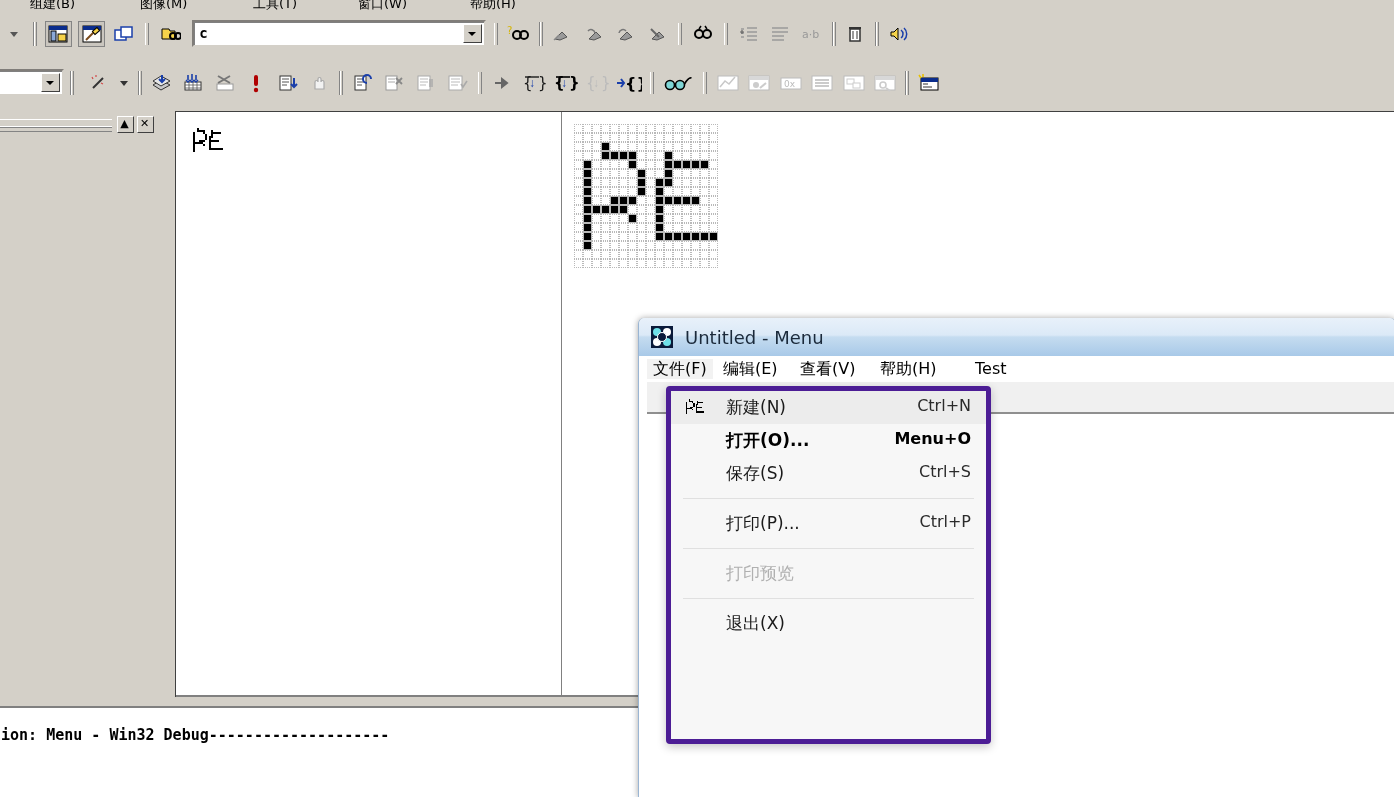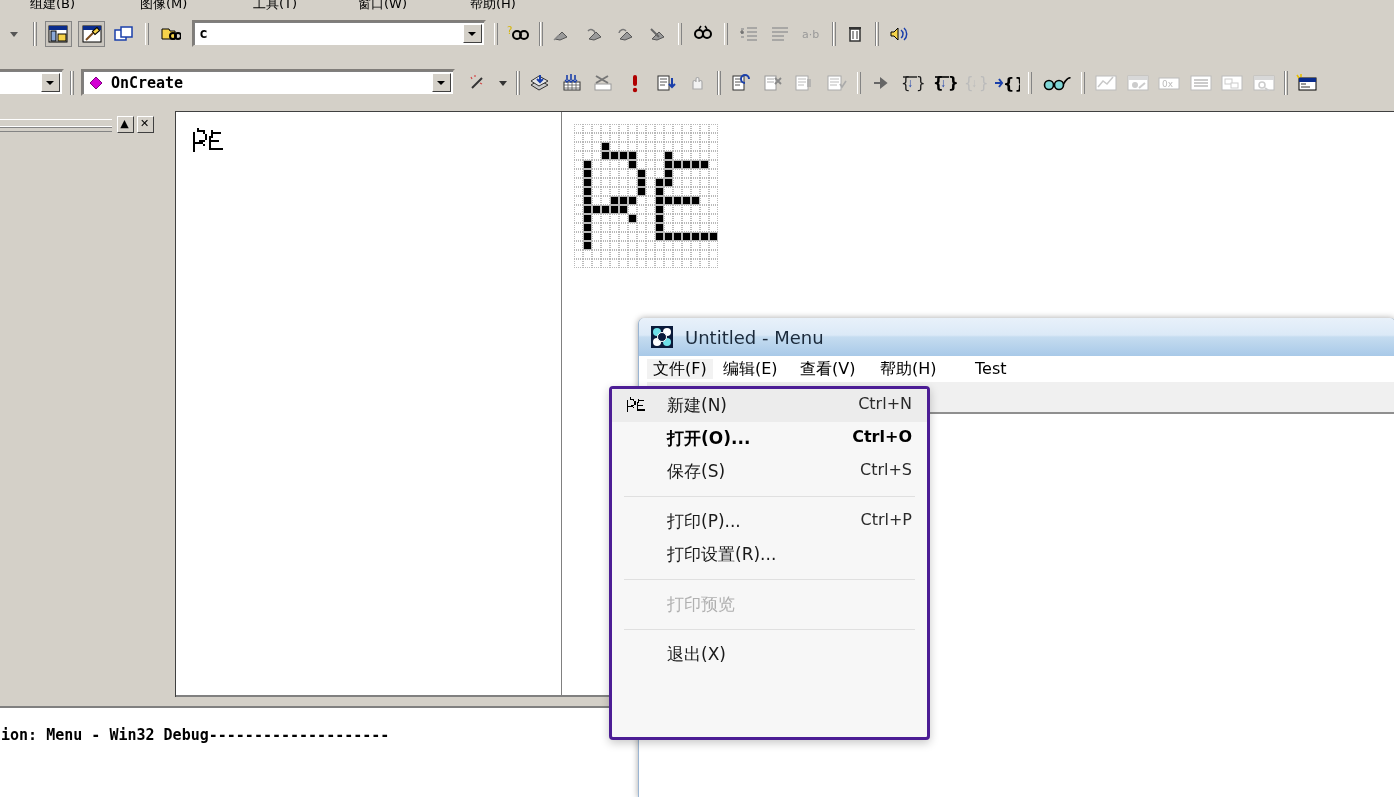--- a/index.html
+++ b/index.html
@@ -149,22 +149,22 @@
   #appclient{
     position:absolute;left:0;top:64px;width:756px;height:415px;background:#ffffff;
   }
   #appclient .cbar{
     position:absolute;left:8px;top:0;right:0;height:30px;background:#f0f0f0;
     border-bottom:2px solid #8f8f8f;
   }
 
   
   #dropdown{
-    position:absolute;left:609px;top:386px;width:315px;height:348px;
-    background:#f7f7f7;border:3px solid #4c1d95;border-radius:4px;
+    position:absolute;left:666px;top:386px;width:315px;height:348px;
+    background:#f7f7f7;border:5px solid #4c1d95;border-radius:4px;
     box-shadow:0 3px 10px rgba(0,0,0,.22);
   }
   .mrow{position:relative;height:33px;}
   .mrow.hover{background:#ececec;}
   .mrow .mlabel{
     position:absolute;left:55px;top:5px;font-size:17px;color:#1a1a1a;
     font-family:"DejaVu Sans", sans-serif;white-space:nowrap;
   }
   .mrow .maccel{
     position:absolute;right:15px;top:5px;font-size:16px;color:#2b2b2b;
@@ -321,29 +321,20 @@
 
 <div id="toolbar2">
   <div class="tb-row" style="left:-60px;top:13px;">
     <span class="combo" style="width:120px;">
       
       <span class="carrow"></span>
     </span>
 
     <span class="vsep2"></span>
 
-    <span class="combo" style="width:370px;">
-      <span class="mico" style="left:6px;top:5px;width:14px;height:14px;">
-        <svg width="14" height="14">
-            <polygon points="7,1 13,7 7,13 1,7" fill="#d400d4" stroke="#800080"></polygon>
-          </svg>
-      </span>
-      <span class="ctext" style="left:28px;font-size:15px;">OnCreate</span>
-      <span class="carrow"></span>
-    </span>
 
     <span class="tbtn" style="margin-left:6px;">
       <svg width="20" height="18">
         <path d="M4 14 L14 4" stroke="#333" stroke-width="2"></path>
         <path d="M3 3 l1 2 M7 1 l0 2 M12 9 l2 1" stroke="#d04a4a" stroke-width="1.2"></path>
       </svg>
     </span>
     <span class="tbtn" style="width:12px;">
       <svg width="10" height="10">
           <polygon points="1,3 9,3 5,8" fill="#333"></polygon>
@@ -945,34 +936,31 @@
         <div class="pe-px" style="left: 15.6px; top: 14.4px; width: 1.2px; height: 1.2px;"></div>
         <div class="pe-px" style="left: 16.8px; top: 14.4px; width: 1.2px; height: 1.2px;"></div>
         <div class="pe-px" style="left: 18px; top: 14.4px; width: 1.2px; height: 1.2px;"></div>
         <div class="pe-px" style="left: 1.2px; top: 15.6px; width: 1.2px; height: 1.2px;"></div>
       </span>
       <span class="mlabel">新建(N)</span>
       <span class="maccel">Ctrl+N</span>
     </div>
     <div class="mrow bold">
       <span class="mlabel">打开(O)...</span>
-      <span class="maccel">Ctrl+O</span>
+      <span class="maccel">Menu+O</span>
     </div>
     <div class="mrow">
       <span class="mlabel">保存(S)</span>
       <span class="maccel">Ctrl+S</span>
     </div>
     <div class="msep"></div>
     <div class="mrow">
       <span class="mlabel">打印(P)...</span>
       <span class="maccel">Ctrl+P</span>
     </div>
-    <div class="mrow">
-      <span class="mlabel">打印设置(R)...</span>
-    </div>
     <div class="msep"></div>
     <div class="mrow disabled">
       <span class="mlabel">打印预览</span>
     </div>
     <div class="msep"></div>
     <div class="mrow">
       <span class="mlabel">退出(X)</span>
     </div>
   </div>
 

